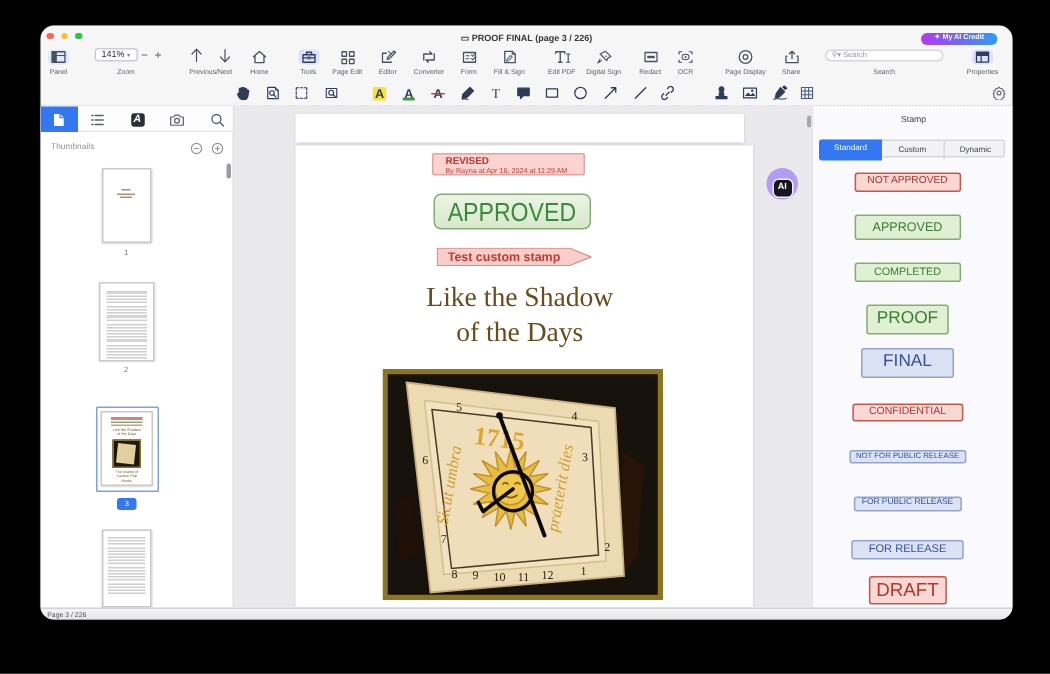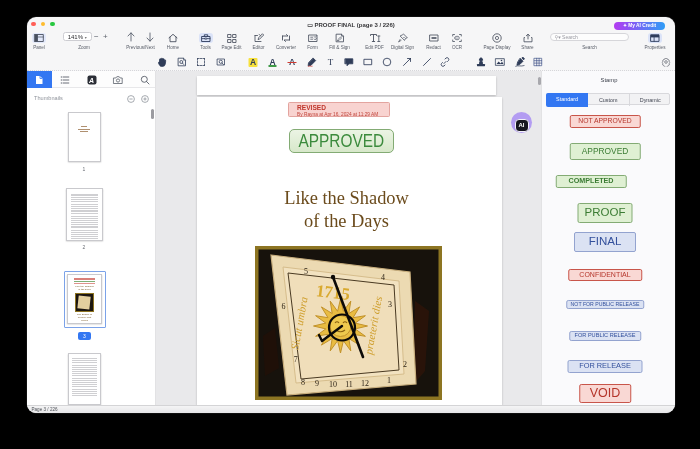--- a/index.html
+++ b/index.html
@@ -394,20 +394,26 @@
 </div>
   <div id="docarea">
 <div class="abs" style="left:41.5px;top:5px;width:299px;height:18.5px;background:#fff;box-shadow:0 0.5px 2px rgba(0,0,0,.22);"></div>
 <div class="abs" style="left:41.5px;top:26px;width:305px;height:307.5px;background:#fff;box-shadow:0 0.5px 2px rgba(0,0,0,.22);">
 <div class="abs" style="left:91px;top:4.5px;width:102px;height:15px;background:#f8d3d0;border:0.5px solid #e3a49f;border-radius:1.5px;">
           <div style="position:absolute;left:8px;top:1.2px;font-size:6.6px;font-weight:700;color:#bf362c;">REVISED</div>
           <div style="position:absolute;left:8px;top:9.2px;font-size:4.8px;color:#c0443b;white-space:nowrap;">By Rayna at Apr 16, 2024 at 11:29 AM</div>
         </div>
 <div class="abs" style="left:92px;top:32px;width:104.5px;height:23.5px;background:linear-gradient(#ebf4e4,#d7e8ca);border:1.5px solid #83ab74;border-radius:5px;text-align:center;">
           <div style="font-size:17.5px;font-weight:400;color:#3b8a3c;line-height:22px;transform:scaleX(0.88);transform-origin:center;">APPROVED</div>
+        </div>
+<div class="abs" style="left:94px;top:68px;width:104px;height:12.5px;">
+          <svg width="104" height="12.5" viewBox="0 0 104 12.5">
+            <path d="M0.5 0.5 H89 L103 6.25 L89 12 H0.5 z" fill="#f9cdc9" stroke="#d88d86" stroke-width="0.8"></path>
+          </svg>
+          <div style="position:absolute;left:0;top:1.2px;width:90px;text-align:center;font-size:8.3px;font-weight:700;color:#c03a30;">Test custom stamp</div>
         </div>
 <div class="abs" style="left:0;top:89.5px;width:299px;text-align:center;font-family:'Liberation Serif',serif;font-size:18.4px;color:#6b4b1c;line-height:23.2px;">Like the Shadow<br>of the Days</div>
 <div class="abs" style="left:58px;top:149px;width:187px;height:154px;">
           <svg width="187" height="154" viewBox="0 0 187 154">
             <rect x="0" y="0" width="187" height="154" fill="#8d7522"></rect>
             <rect x="3.5" y="3.5" width="180" height="147" fill="#17120c"></rect>
             <path d="M160 55 l14 10 -4 60 -12 14 z" fill="#2e1409" opacity="0.8"></path>
             <path d="M8 90 l12-8 4 40 -14 8 z" fill="#241007" opacity="0.7"></path>
             <polygon points="16,9 155,26 161,138 32,149" fill="#ecdab2" stroke="#c9af7e" stroke-width="1.2"></polygon>
             <polygon points="28,21 144,35 149,128 41,137" fill="#f2e2c0" stroke="#d6bd8c" stroke-width="1"></polygon>
@@ -444,24 +450,24 @@
 </div>
   <div id="rpanel">
 <div class="abs" style="left:0;top:6px;width:134px;text-align:center;font-size:5.8px;color:#3c414c;">Stamp</div>
 <div class="abs" style="left:3.5px;top:21.5px;width:124.5px;height:12.5px;border:0.5px solid #d8d8dc;border-radius:2px;background:#f2f2f4;">
 <div class="abs" style="left:-0.5px;top:-0.5px;width:42px;height:13.5px;background:#3377f2;border-radius:2px 0 0 2px;color:#fff;font-size:5.4px;text-align:center;line-height:13px;">Standard</div>
 <div class="abs" style="left:41.5px;top:0;width:41.5px;height:12.5px;color:#3f4350;font-size:5.4px;text-align:center;line-height:12.5px;border-right:0.5px solid #d8d8dc;">Custom</div>
 <div class="abs" style="left:83px;top:0;width:41.5px;color:#3f4350;font-size:5.4px;text-align:center;line-height:12.5px;">Dynamic</div>
 </div>
 <div class="stamp" style="left:63px;top:44.0px;width:70.5px;height:13px;background:#f9d8d4;border:1px solid #c8554a;color:#b5352b;font-size:6.8px;font-weight:500;line-height:10.6px;">NOT APPROVED</div>
 <div class="stamp" style="left:63px;top:72.4px;width:70.5px;height:16.5px;background:#dff0d3;border:1px solid #83ab74;color:#3b7c34;font-size:8.4px;font-weight:500;line-height:14.1px;">APPROVED</div>
-<div class="stamp" style="left:49px;top:103.5px;width:70.5px;height:13px;background:#dff0d3;border:1px solid #83ab74;color:#3b7c34;font-size:7.2px;font-weight:700;line-height:10.6px;">COMPLETED</div>
+<div class="stamp" style="left:63px;top:103.5px;width:70.5px;height:13px;background:#dff0d3;border:1px solid #83ab74;color:#3b7c34;font-size:7.2px;font-weight:400;line-height:10.6px;">COMPLETED</div>
 <div class="stamp" style="left:63px;top:132.0px;width:55px;height:20px;background:#dff0d3;border:1px solid #83ab74;color:#3b7c34;font-size:11.5px;font-weight:400;line-height:17.6px;">PROOF</div>
 <div class="stamp" style="left:63px;top:160.7px;width:62px;height:20px;background:#dbe2f3;border:1px solid #93a3cf;color:#33509c;font-size:11.5px;font-weight:400;line-height:17.6px;">FINAL</div>
 <div class="stamp" style="left:63px;top:197.5px;width:73.5px;height:12px;background:#f9d8d4;border:1px solid #c8554a;color:#b5352b;font-size:7px;font-weight:500;line-height:9.6px;">CONFIDENTIAL</div>
 <div class="stamp" style="left:63px;top:228.6px;width:77.5px;height:9.5px;background:#dbe2f3;border:1px solid #93a3cf;color:#33509c;font-size:5.2px;font-weight:500;line-height:7.1px;">NOT FOR PUBLIC RELEASE</div>
 <div class="stamp" style="left:63px;top:259.5px;width:71.5px;height:10px;background:#dbe2f3;border:1px solid #93a3cf;color:#33509c;font-size:5.6px;font-weight:500;line-height:7.6px;">FOR PUBLIC RELEASE</div>
 <div class="stamp" style="left:63px;top:289.1px;width:75px;height:12.5px;background:#dbe2f3;border:1px solid #93a3cf;color:#33509c;font-size:7.4px;font-weight:500;line-height:10.1px;">FOR RELEASE</div>
-<div class="stamp" style="left:63px;top:313.2px;width:51.5px;height:18.5px;background:#f9d8d4;border:1px solid #c8554a;color:#b5352b;font-size:12.5px;font-weight:400;line-height:16.1px;">VOID</div>
+<div class="stamp" style="left:63px;top:313.2px;width:51.5px;height:18.5px;background:#f9d8d4;border:1px solid #c8554a;color:#b5352b;font-size:12.5px;font-weight:400;line-height:16.1px;">DRAFT</div>
 </div>
   <div id="status">
       <div style="position:absolute;left:4.5px;top:1.5px;font-size:4.6px;color:#50545a;">Page 3 / 226</div>
     </div>
 </div>
 </body></html>

